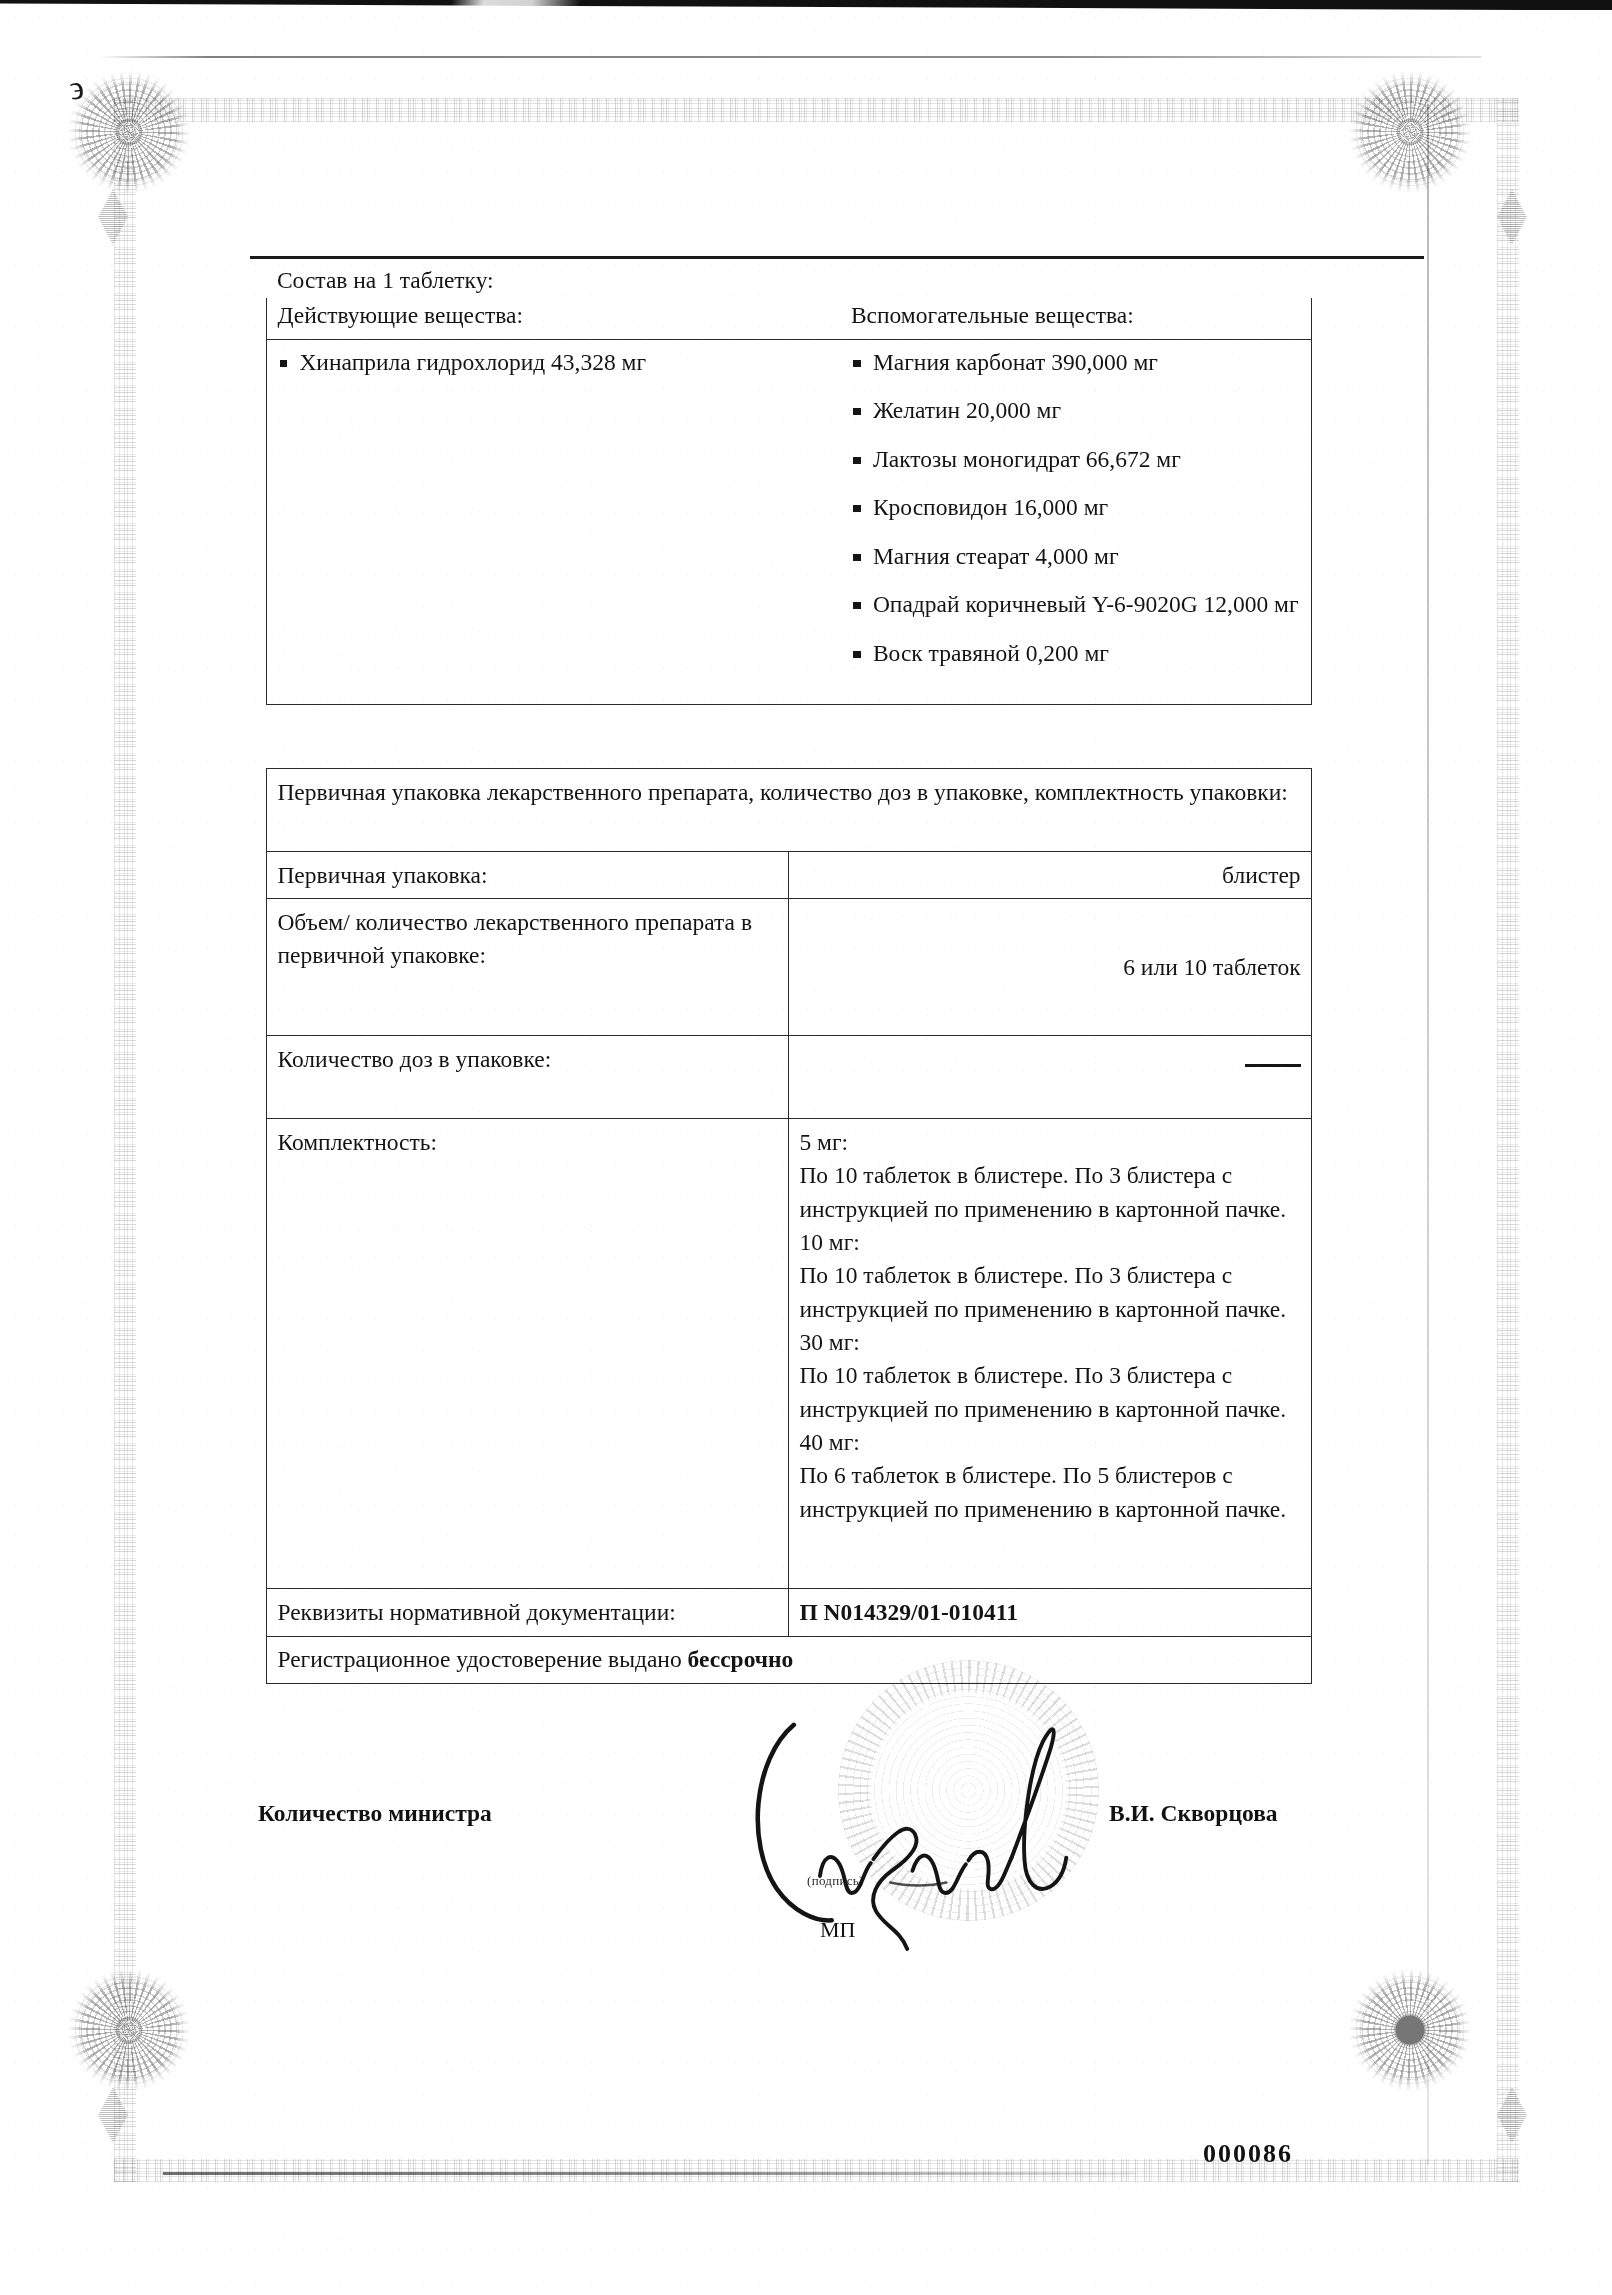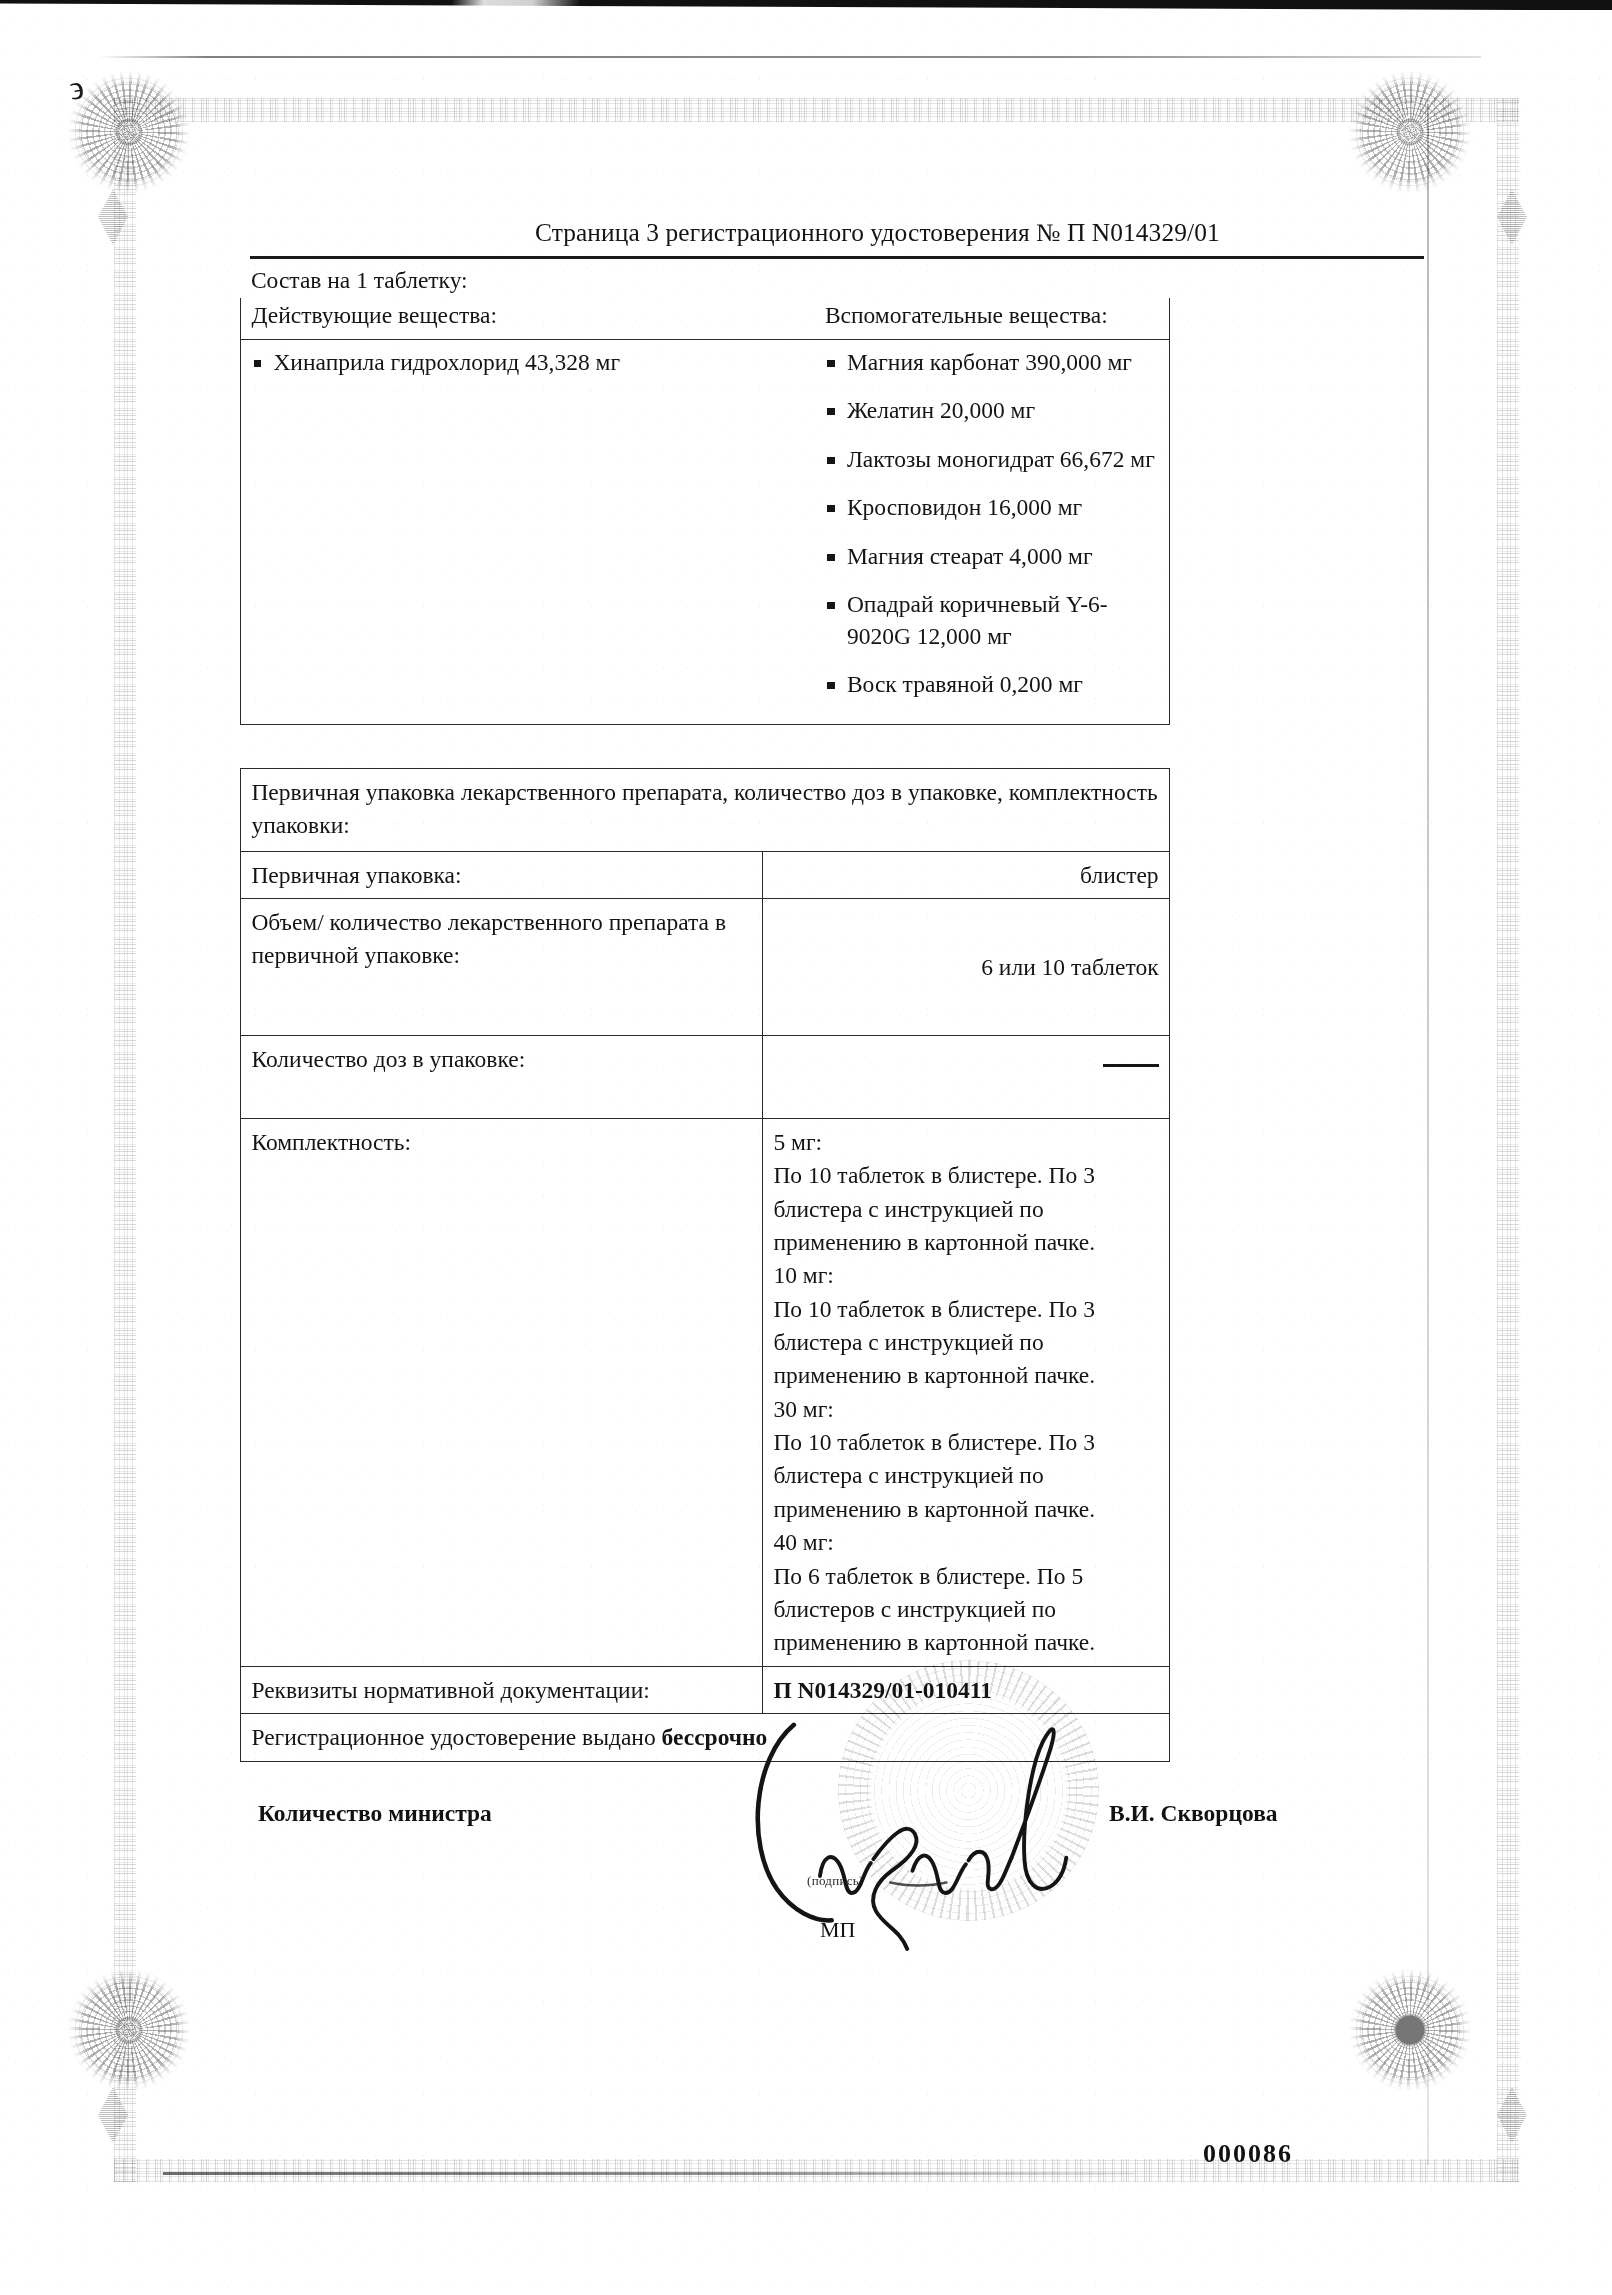--- a/index.html
+++ b/index.html
@@ -139,22 +139,22 @@
   .title-rule {
     position:absolute;
     left: 250px; top: 256px; width: 1174px; height: 2.6px;
     background:#1a1a1a;
   }
 
   
   .tbl {
     position:absolute;
     border-collapse: collapse;
-    width: 930px;
-    left: 240px;
+    width: 1046px;
+    left: 266px;
     font-size: 23.5px;
     color:#141414;
     padding-left:24px;
   }
   .tbl td {
     border: 1.3px solid #2a2a2a;
     padding: 6.5px 10.4px;
     vertical-align: top;
     line-height: 1.42;
   }
@@ -288,21 +288,20 @@
 <div class="diamond" style="left:98px;  top:2087px;"></div>
 <div class="diamond" style="left:1497px; top:2087px;"></div>
 
 <div class="top-edge-bar"></div>
 <div class="top-hair"></div>
 <div class="corner-tick">϶</div>
 <div class="right-vert-hair"></div>
 
 <div class="content">
 
-  <div class="doc-title">Страница 3  регистрационного удостоверения № П N014329/01</div>
   <div class="title-rule"></div>
 
   <table class="tbl t-compose">
     <tbody>
         <tr class="lead-row">
       <td class="no-side" colspan="2">Состав на 1 таблетку:</td>
     </tr>
     <tr class="head-row">
       <td class="cell-head" style="width:574px;border-right:none;">
         <span>Действующие вещества:</span>

